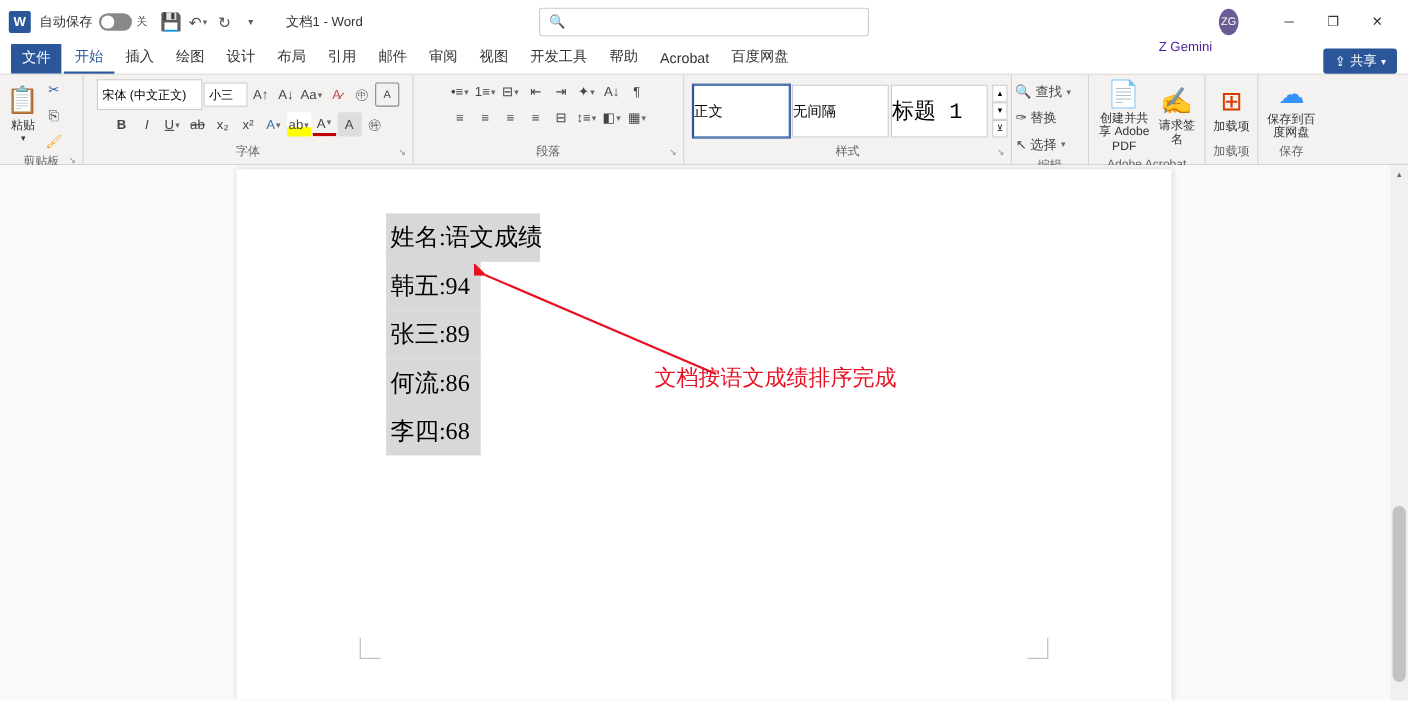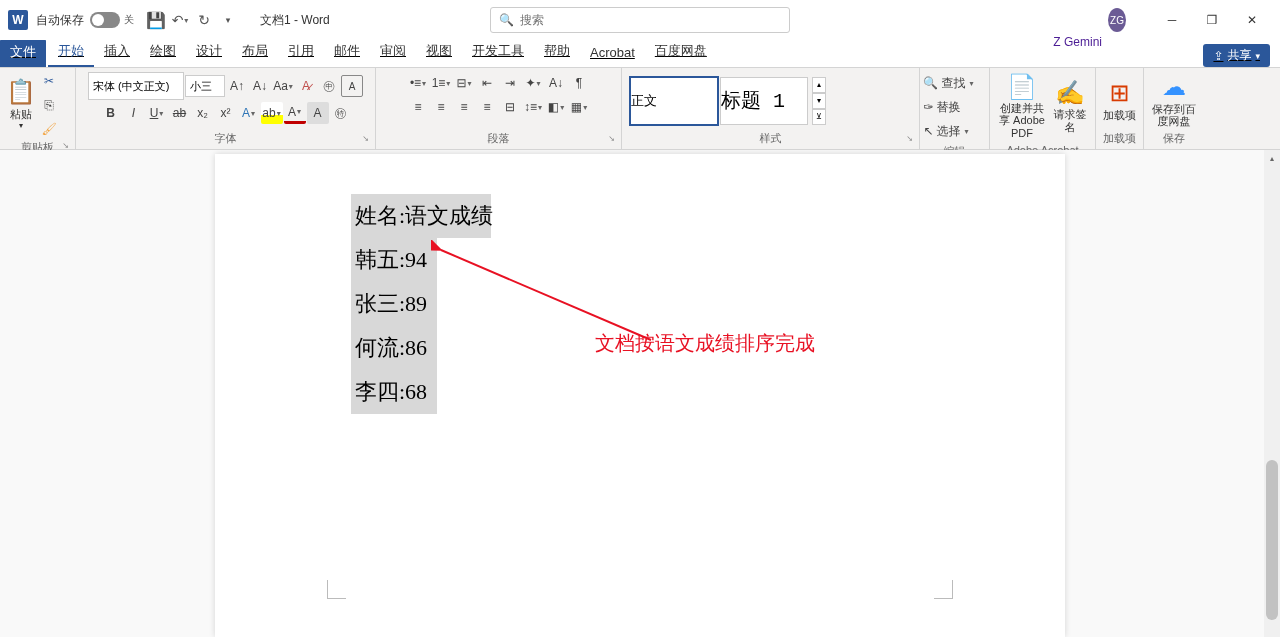--- a/index.html
+++ b/index.html
@@ -17,21 +17,21 @@
 .doc-title { font-size: 12px; color: #333; margin-left: 20px; text-align: center; }
 .search-box { position: absolute; left: 50%; transform: translateX(-50%); width: 300px; height: 26px; border: 1px solid #ccc; border-radius: 3px; display: flex; align-items: center; padding: 0 8px; background: #fff; }
 .search-box input { border: none; outline: none; font-size: 12px; flex: 1; margin-left: 6px; }
 .user-area { margin-left: auto; display: flex; align-items: center; gap: 6px; }
 .user-name { font-size: 12px; color: #4c1d95; margin-top: 44px; }
 .user-avatar { width: 18px; height: 24px; border-radius: 50%; background: #6b5b95; color: #fff; display: flex; align-items: center; justify-content: center; font-size: 10px; }
 .win-btns { display: flex; margin-left: 20px; }
 .win-btn { width: 40px; height: 30px; display: flex; align-items: center; justify-content: center; font-size: 12px; color: #333; cursor: pointer; }
 
 
-.tabs { height: 28px; display: flex; align-items: flex-end; border-bottom: 1px solid #d4d4d4; text-decoration: underline; }
+.tabs { height: 28px; display: flex; align-items: flex-end; padding-left: 10px; border-bottom: 1px solid #d4d4d4; }
 .tab { padding: 5px 10px; font-size: 13px; color: #333; cursor: pointer; border-bottom: 2px solid transparent; }
 .tab.file { background: #2b579a; color: #fff; border-radius: 2px 2px 0 0; padding: 4px 10px; margin-right: 2px; }
 .tab.active { border-bottom-color: #2b579a; color: #2b579a; font-weight: 500; }
 .share-btn { margin-left: auto; margin-right: 10px; background: #2b579a; color: #fff; padding: 3px 10px; border-radius: 3px; font-size: 12px; display: flex; align-items: center; gap: 4px; cursor: pointer; }
 
 
 .ribbon { height: 82px; background: #f3f2f1; border-bottom: 1px solid #d4d4d4; display: flex; }
 .grp { border-right: 1px solid #d4d4d4; padding: 2px 4px; display: flex; flex-direction: column; justify-content: space-between; position: relative; }
 .grp-body { flex: 1; display: flex; align-items: center; }
 .grp-label { font-size: 11px; color: #666; text-align: center; height: 16px; line-height: 14px; position: relative; }
@@ -78,21 +78,20 @@
     </div>
   <span class="toggle-off">关</span>
   <div class="qat-btn save-ico">💾</div>
   <div class="qat-btn dd">↶</div>
   <div class="qat-btn">↻</div>
   <div class="qat-btn" style="font-size:9px;">▾</div>
   <span class="doc-title">文档1 - Word</span>
 
   <div class="search-box">
     <span style="color:#888;font-size:12px;">🔍</span>
-    <input placeholder="搜索" style="">
   </div>
 
   <div class="user-area">
     <span class="user-name">Z Gemini</span>
     <div class="user-avatar">ZG</div>
     <div class="win-btns">
       <div class="win-btn">─</div>
       <div class="win-btn">❐</div>
       <div class="win-btn win-close">✕</div>
     </div>
@@ -202,20 +201,23 @@
     <div class="grp-label"><span>段落</span><span class="launcher">↘</span></div>
   </div>
 
   <div class="grp" style="width:298px;">
     <div class="grp-body" style="padding:2px 4px;">
       <div class="styles-gallery">
         <div class="style-item selected">
             <span style="font-size:13px;">正文</span>
           </div>
         <div class="style-item">
+            <span style="font-size:13px;">无间隔</span>
+          </div>
+        <div class="style-item">
             <span style="font-size:20px;font-family:Liberation Mono, monospace;">标题 1</span>
           </div>
         <div class="style-nav">
           <div>▴</div>
           <div>▾</div>
           <div>⊻</div>
         </div>
       </div>
     </div>
     <div class="grp-label"><span>样式</span><span class="launcher">↘</span></div>

